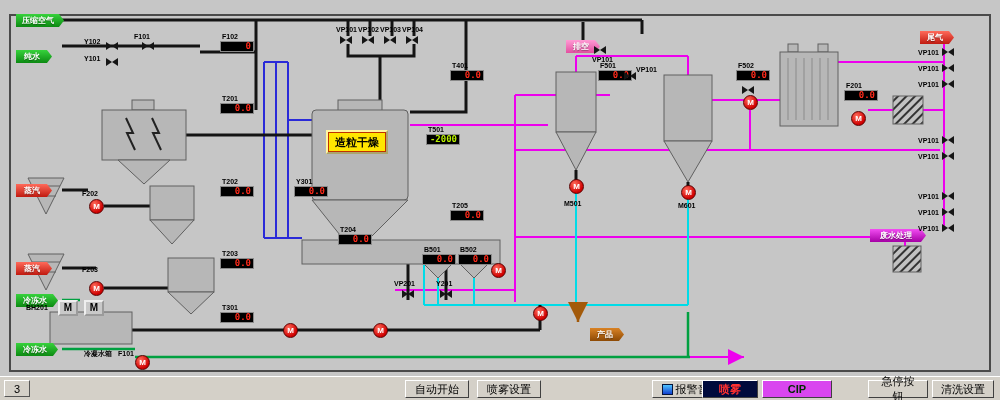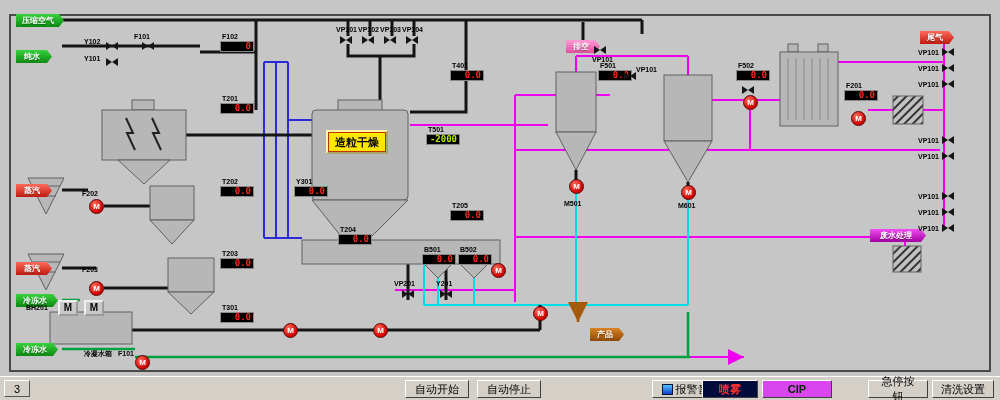--- a/index.html
+++ b/index.html
@@ -339,21 +339,21 @@
 
 
 
   <div class="statusbar">
     <button class="page-btn">3</button>
     <div>
         <button class="sbtn " style="left: 405px; width: 64px;">
           <span>自动开始</span>
         </button>
         <button class="sbtn " style="left: 477px; width: 64px;">
-          <span>自动停止</span>
+          <span>喷雾设置</span>
         </button>
         <button class="sbtn " style="left: 632px; width: 66px; margin-left: 20px;">
           <span class="bicon"></span>
           <span>报警音</span>
         </button>
         <button class="sbtn dark" style="left: 702px; width: 56px;">
           <span>喷雾</span>
         </button>
         <button class="sbtn green" style="left: 762px; width: 70px;">
           <span>CIP</span>

